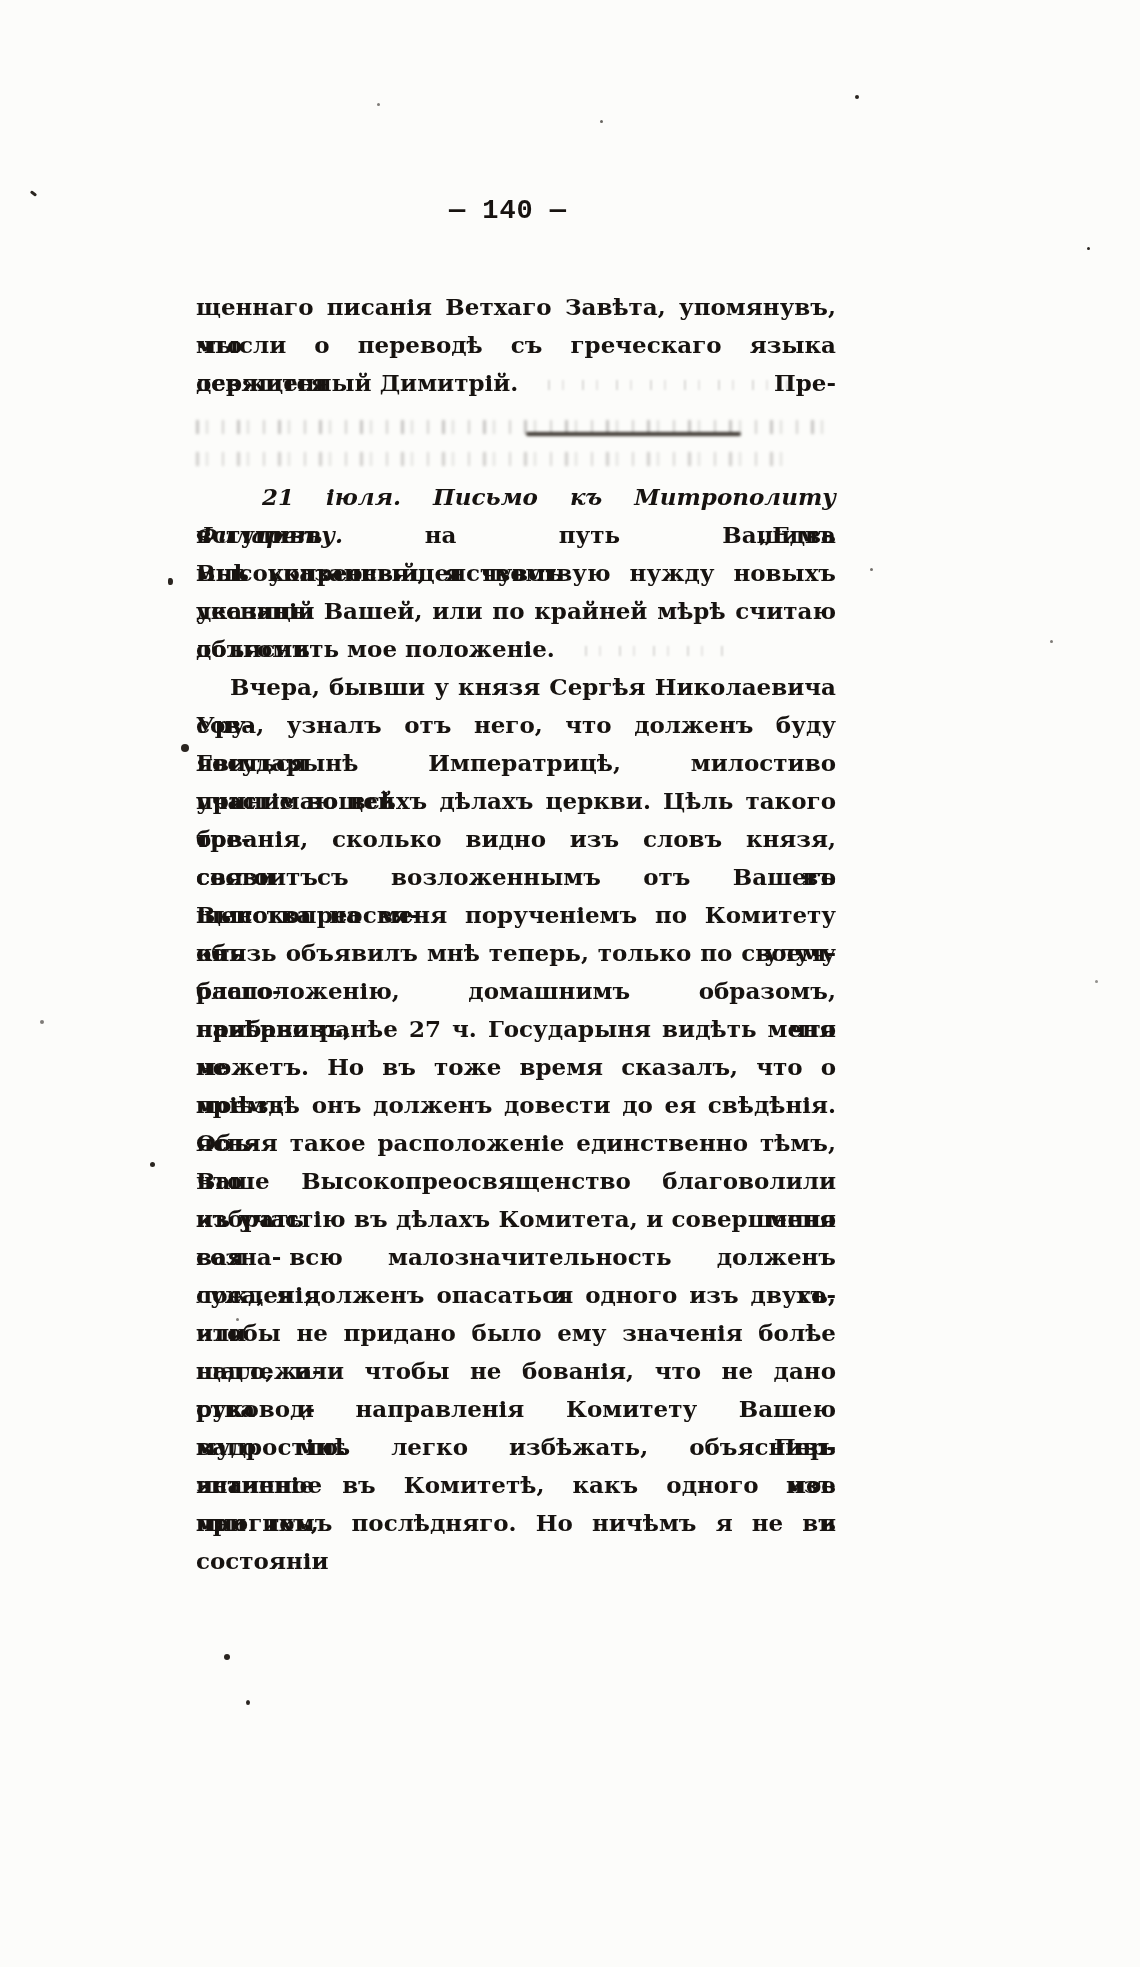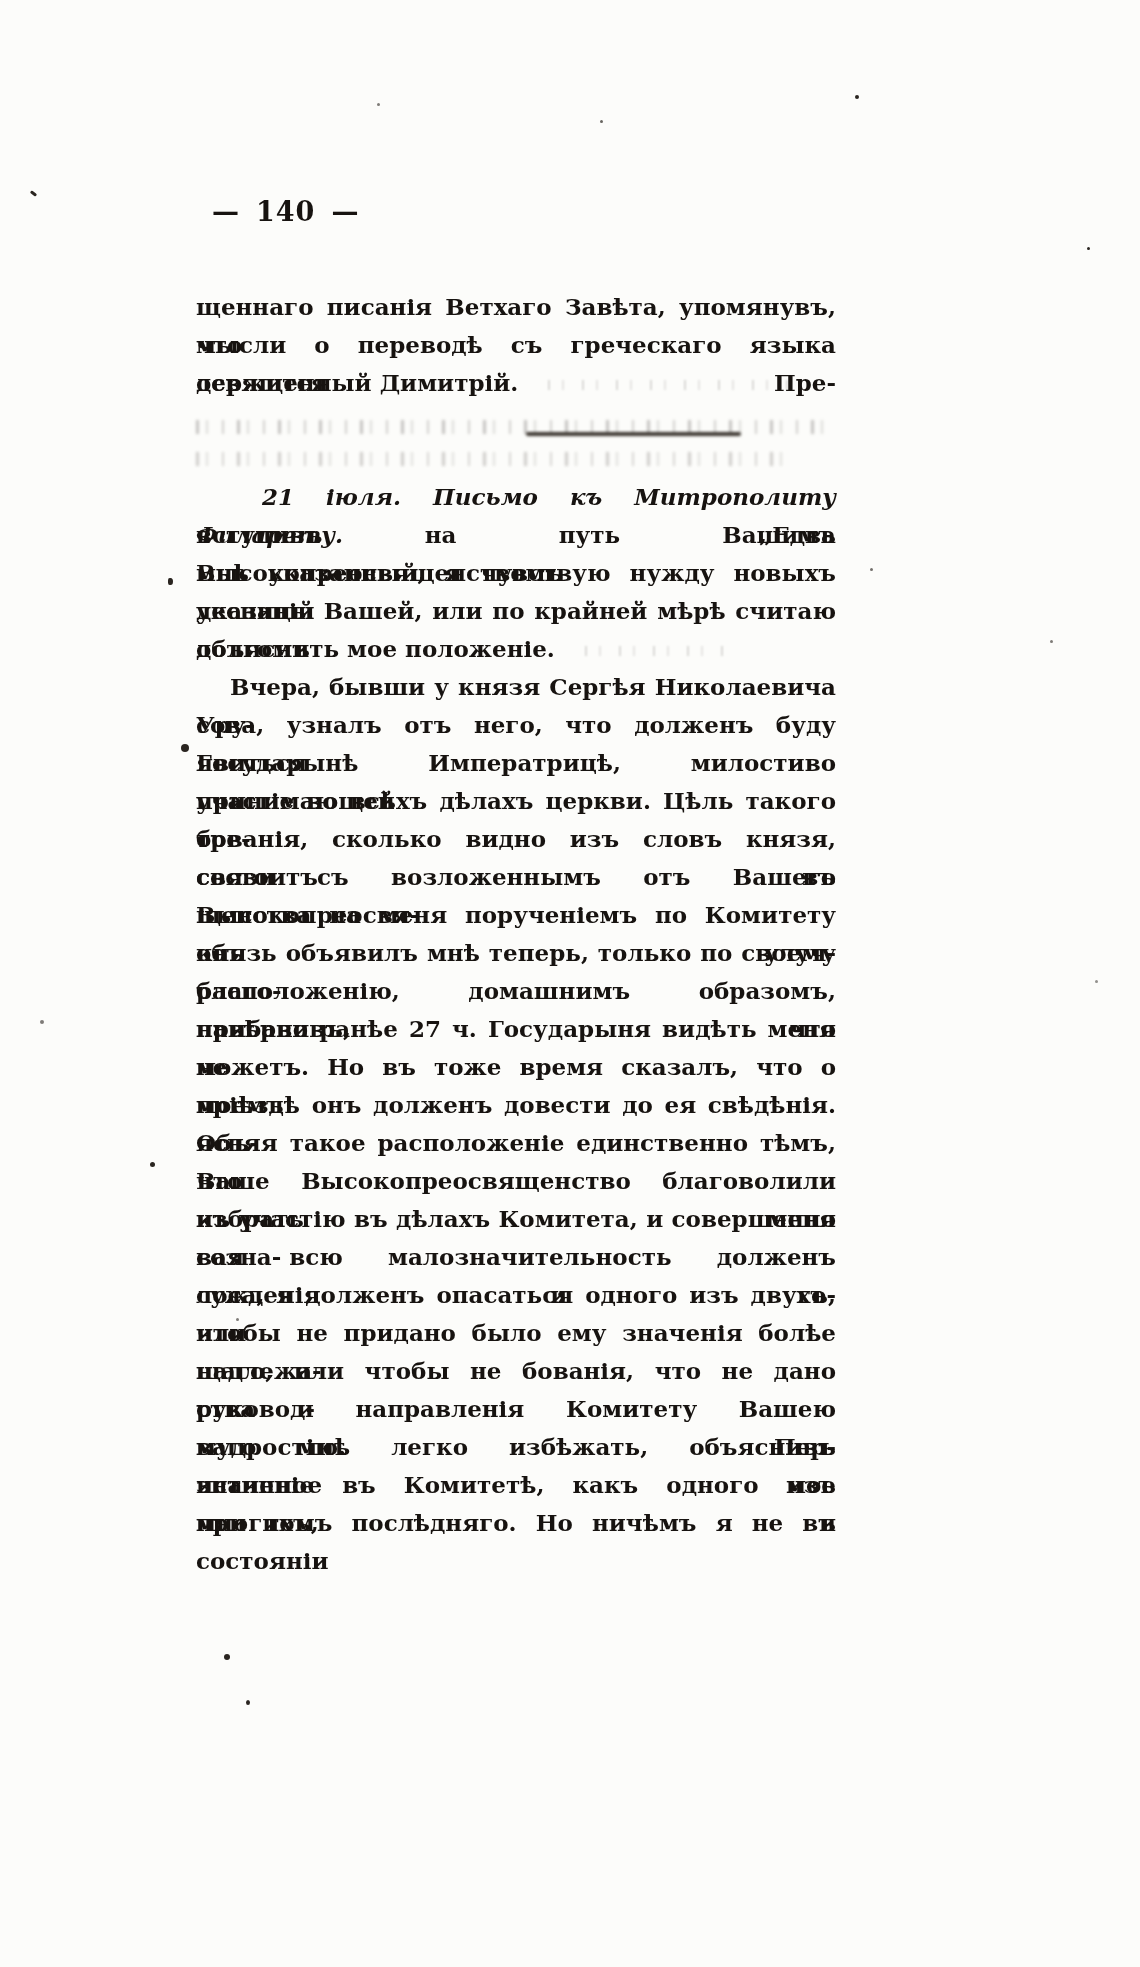--- a/index.html
+++ b/index.html
@@ -6,22 +6,22 @@
   body{
     width:1140px;height:1967px;
     background:#fcfcfa;
     position:relative;
     overflow:hidden;
     font-family:"DejaVu Serif", serif;
     color:#171310;
   }
   .page{position:absolute;inset:0;}
   .page-header{
-    position:absolute;top:196px;left:196px;width:640px;
-    text-align:left;font-size:27px;font-weight:700;letter-spacing:1px;
+    position:absolute;top:196px;left:188px;width:640px;
+    text-align:center;font-size:27px;font-weight:700;letter-spacing:1px;font-family:Liberation Mono, monospace;
   }
   .page-header .dash{padding:0 16px;font-weight:700;}
   .textblock{
     position:absolute;left:196px;top:288px;width:640px;
     font-size:23px;font-weight:700;
   }
   .line{
     display:block;height:38px;line-height:38px;
     text-align:justify;text-align-last:justify;
     white-space:normal;

